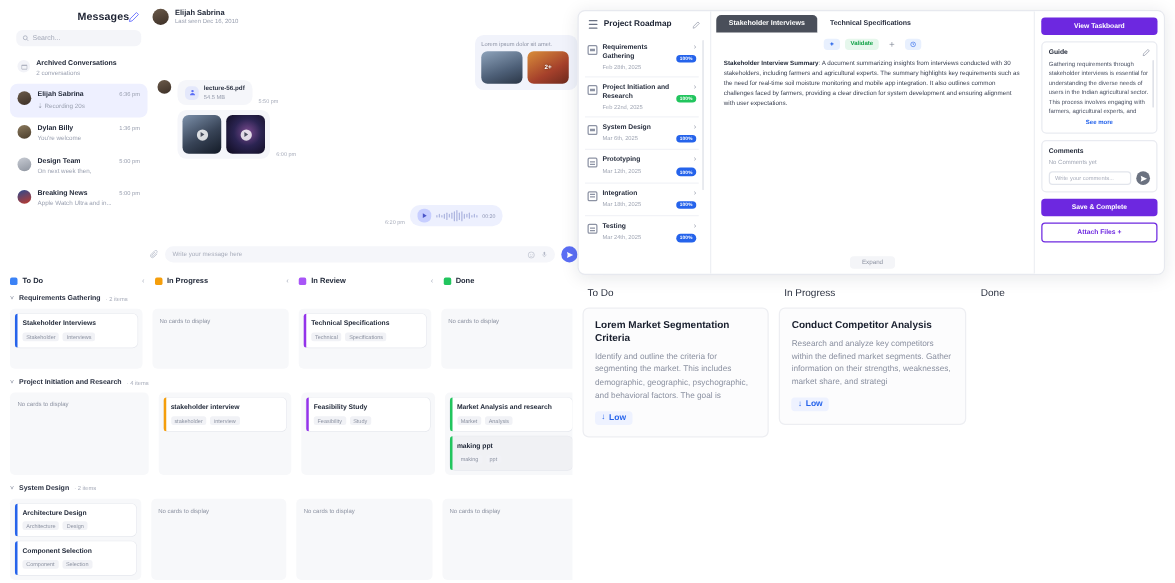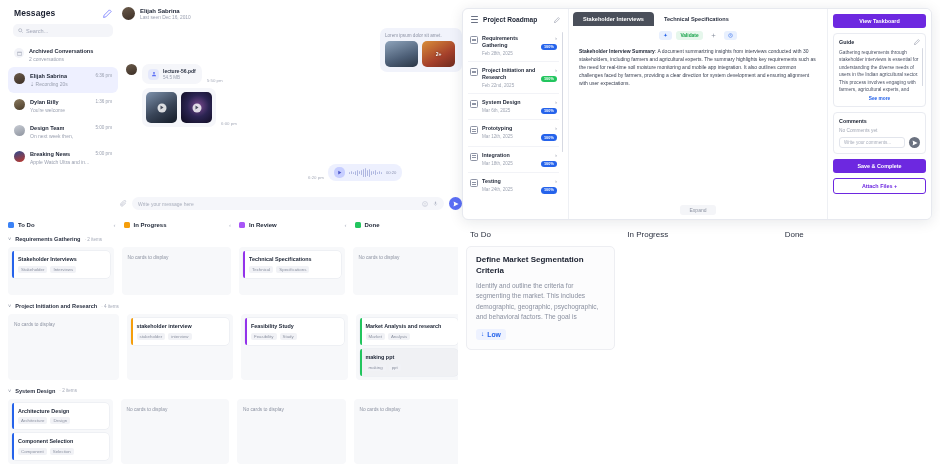--- a/index.html
+++ b/index.html
@@ -8,21 +8,21 @@
     font-family: "Liberation Sans", sans-serif;
     background: #ffffff;
     overflow: hidden;
     color: #1f2430;
   }
   #root { position: relative; width: 940px; height: 466px; background:#fff; }
 
   
   .msg-app { position:absolute; left:0; top:0; width:470px; height:218px; background:#fff; }
   .msg-list { position:absolute; left:8px; top:4px; width:110px; height:210px; }
-  .msg-head { display:flex; align-items:flex-end; justify-content:space-between; padding:4px 6px 6px 6px;}
+  .msg-head { display:flex; align-items:flex-end; justify-content:space-between; padding:4px 6px 6px 6px;margin-left:48px;}
   .msg-title { font-size:8.5px; font-weight:700; color:#1b2030; letter-spacing:.1px;}
   .pencil-ic { width:9px;height:9px; color:#6b73ff;}
   .search-box { margin:0 5px 6px 5px; background:#f4f5f9; border-radius:5px; height:13px; display:flex; align-items:center; gap:3px; padding:0 5px;}
   .search-box span.ph { font-size:5.6px; color:#a3a8b8; }
   .arch-row { display:flex; gap:5px; align-items:flex-start; padding:5px 6px; }
   .arch-ic { width:10px;height:10px;border-radius:50%;background:#f2f3f8;display:flex;align-items:center;justify-content:center;flex:none;}
   .arch-t { font-size:5.6px; font-weight:700; color:#232a3a;}
   .arch-s { font-size:5px; color:#9aa0b0; margin-top:1.5px;}
   .conv { display:flex; gap:5px; padding:6px; border-radius:6px; align-items:flex-start;}
   .conv.active { background:#eef0ff; }
@@ -486,31 +486,39 @@
           <div class="empty-t">No cards to display</div>
         </div>
       </div>
     </div>
   </div>
 
   <div class="tasks">
     <div class="tcol">
       <div class="tcol-h">To Do</div>
       <div class="tcard">
-        <div class="tc-t">Define Market Segmentation Criteria</div>
+        <div class="tc-t">Lorem Market Segmentation Criteria</div>
         <div class="tc-d">Identify and outline the criteria for segmenting the market. This includes demographic, geographic, psychographic, and behavioral factors. The goal is</div>
         <div class="prio">
           <span class="prio-ar">↓</span>
           <span class="prio-t">Low</span>
         </div>
       </div>
     </div>
 
     <div class="tcol">
       <div class="tcol-h">In Progress</div>
+      <div class="tcard">
+        <div class="tc-t">Conduct Competitor Analysis</div>
+        <div class="tc-d">Research and analyze key competitors within the defined market segments. Gather information on their strengths, weaknesses, market share, and strategi</div>
+        <div class="prio">
+          <span class="prio-ar">↓</span>
+          <span class="prio-t">Low</span>
+        </div>
+      </div>
     </div>
 
     <div class="tcol">
       <div class="tcol-h">Done</div>
     </div>
   </div>
 
   <div class="roadmap">
 
     <div class="rm-left">

